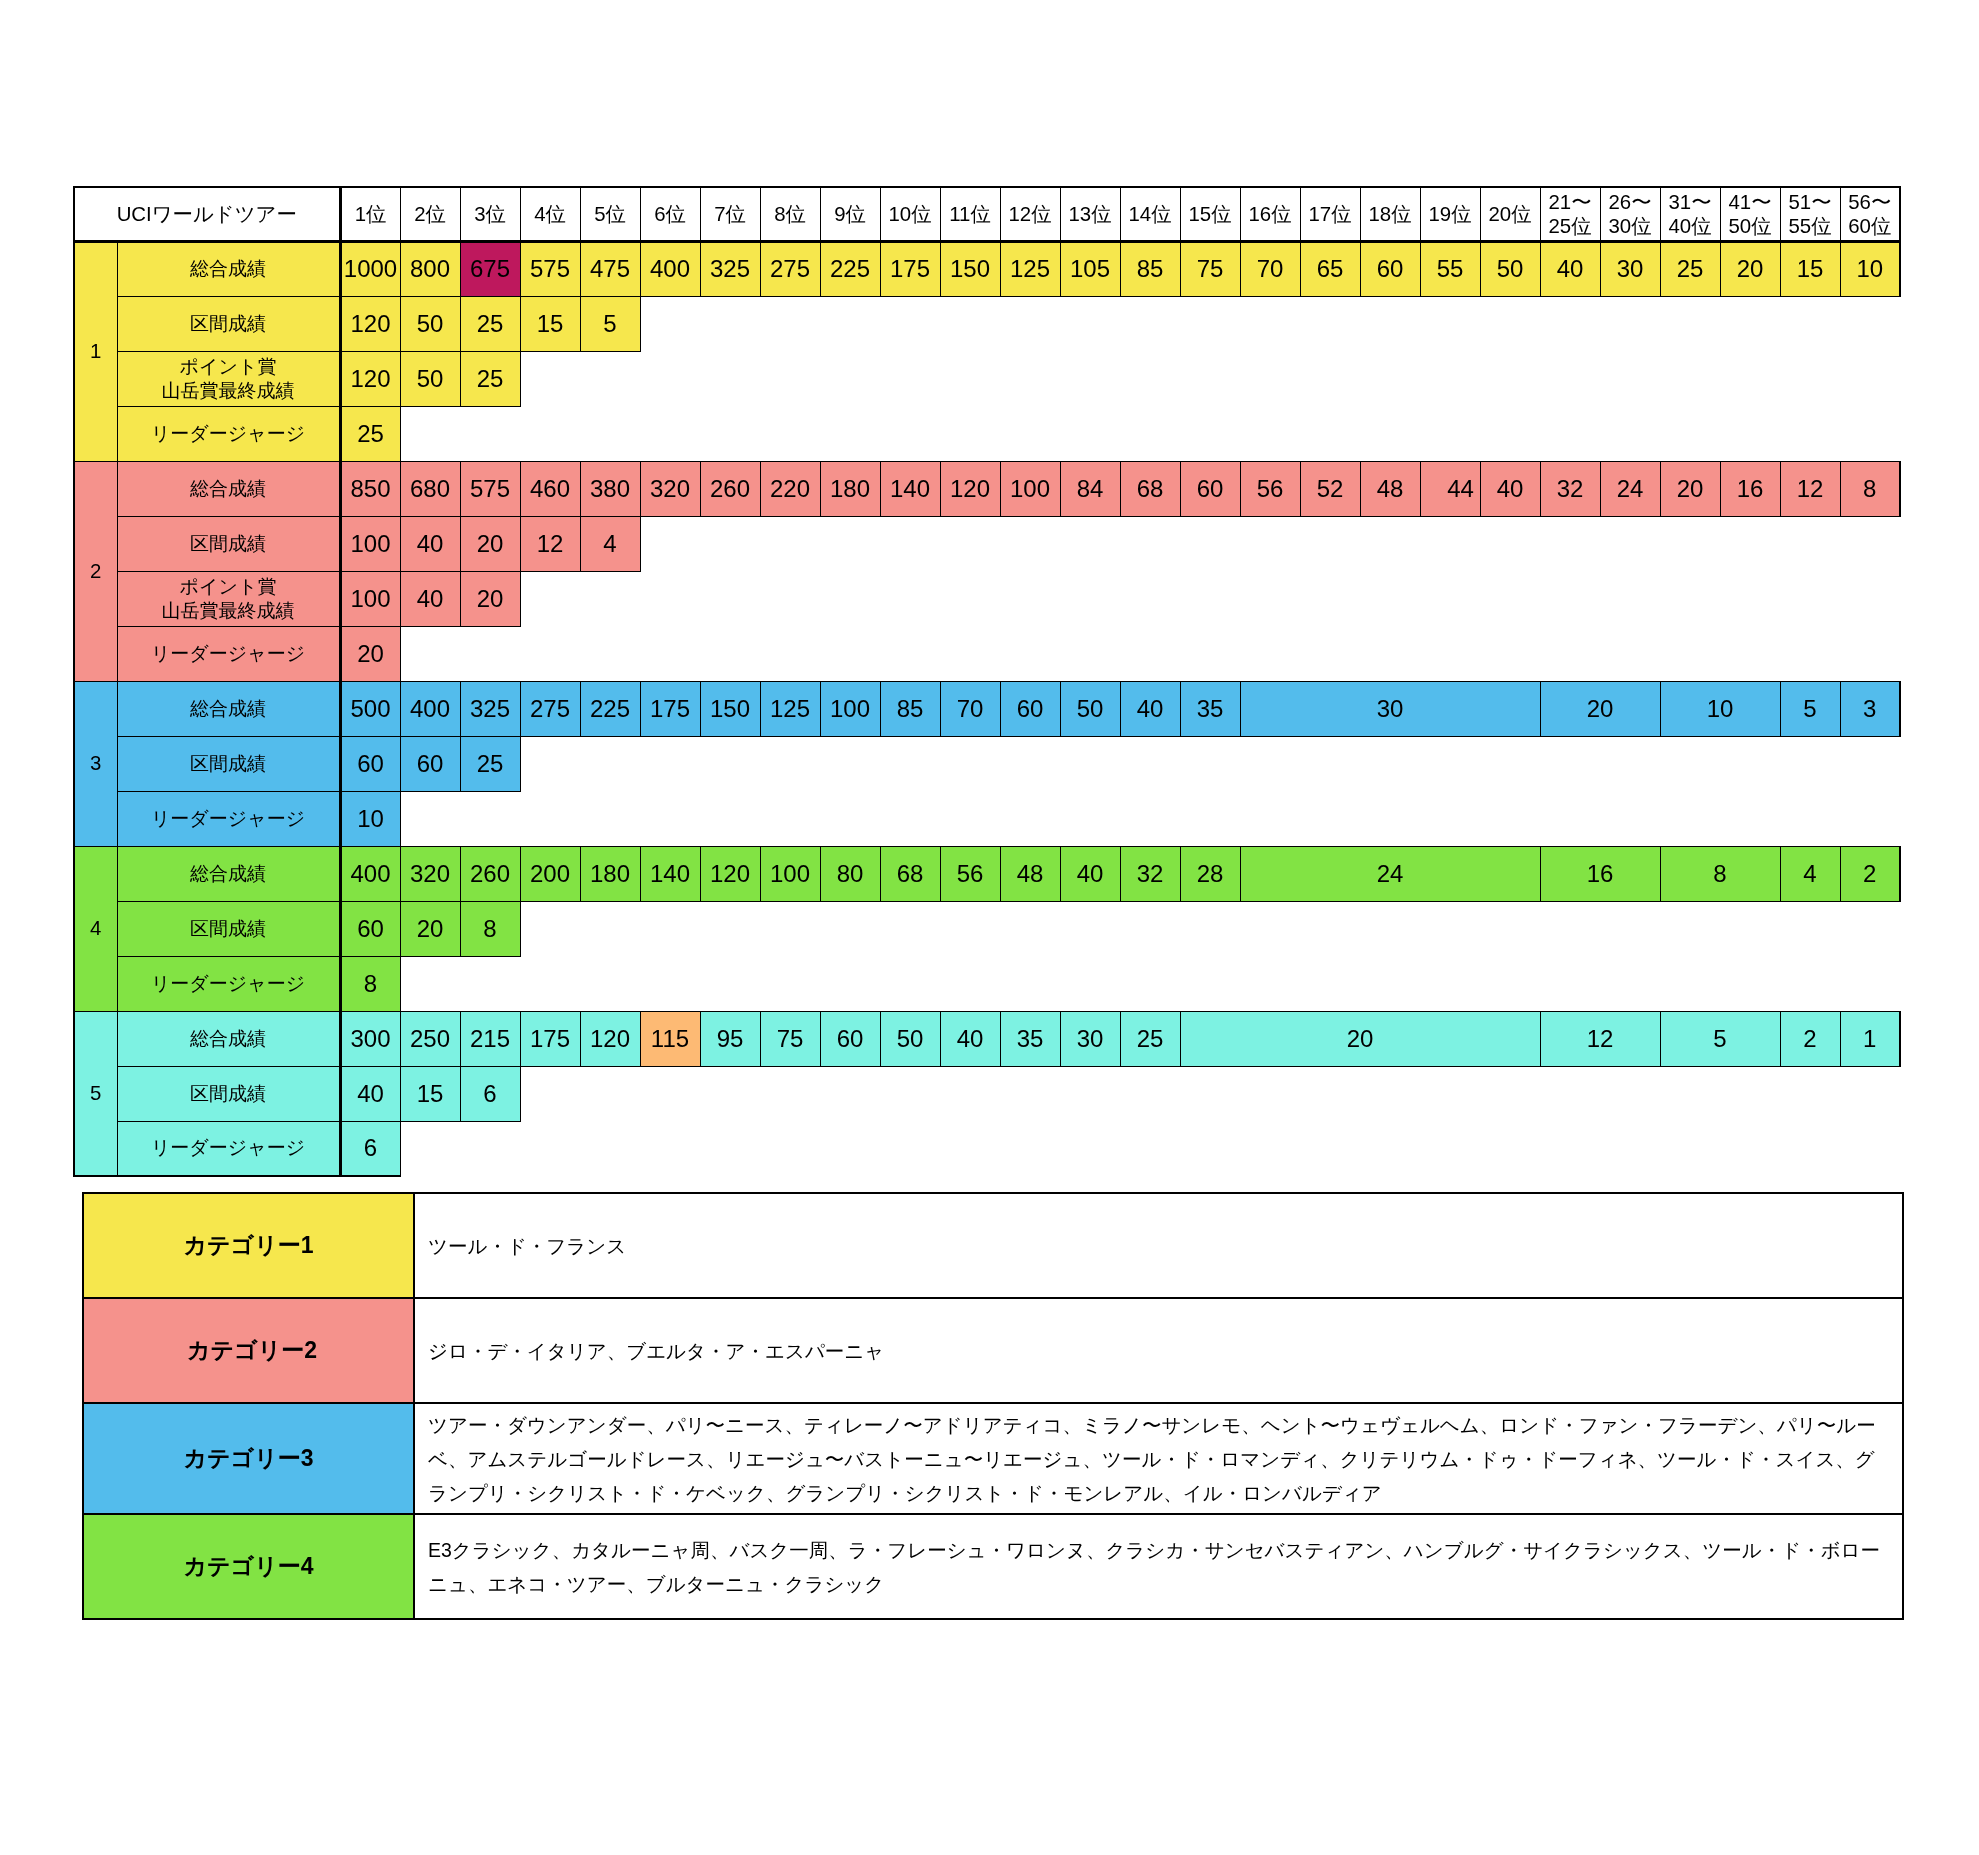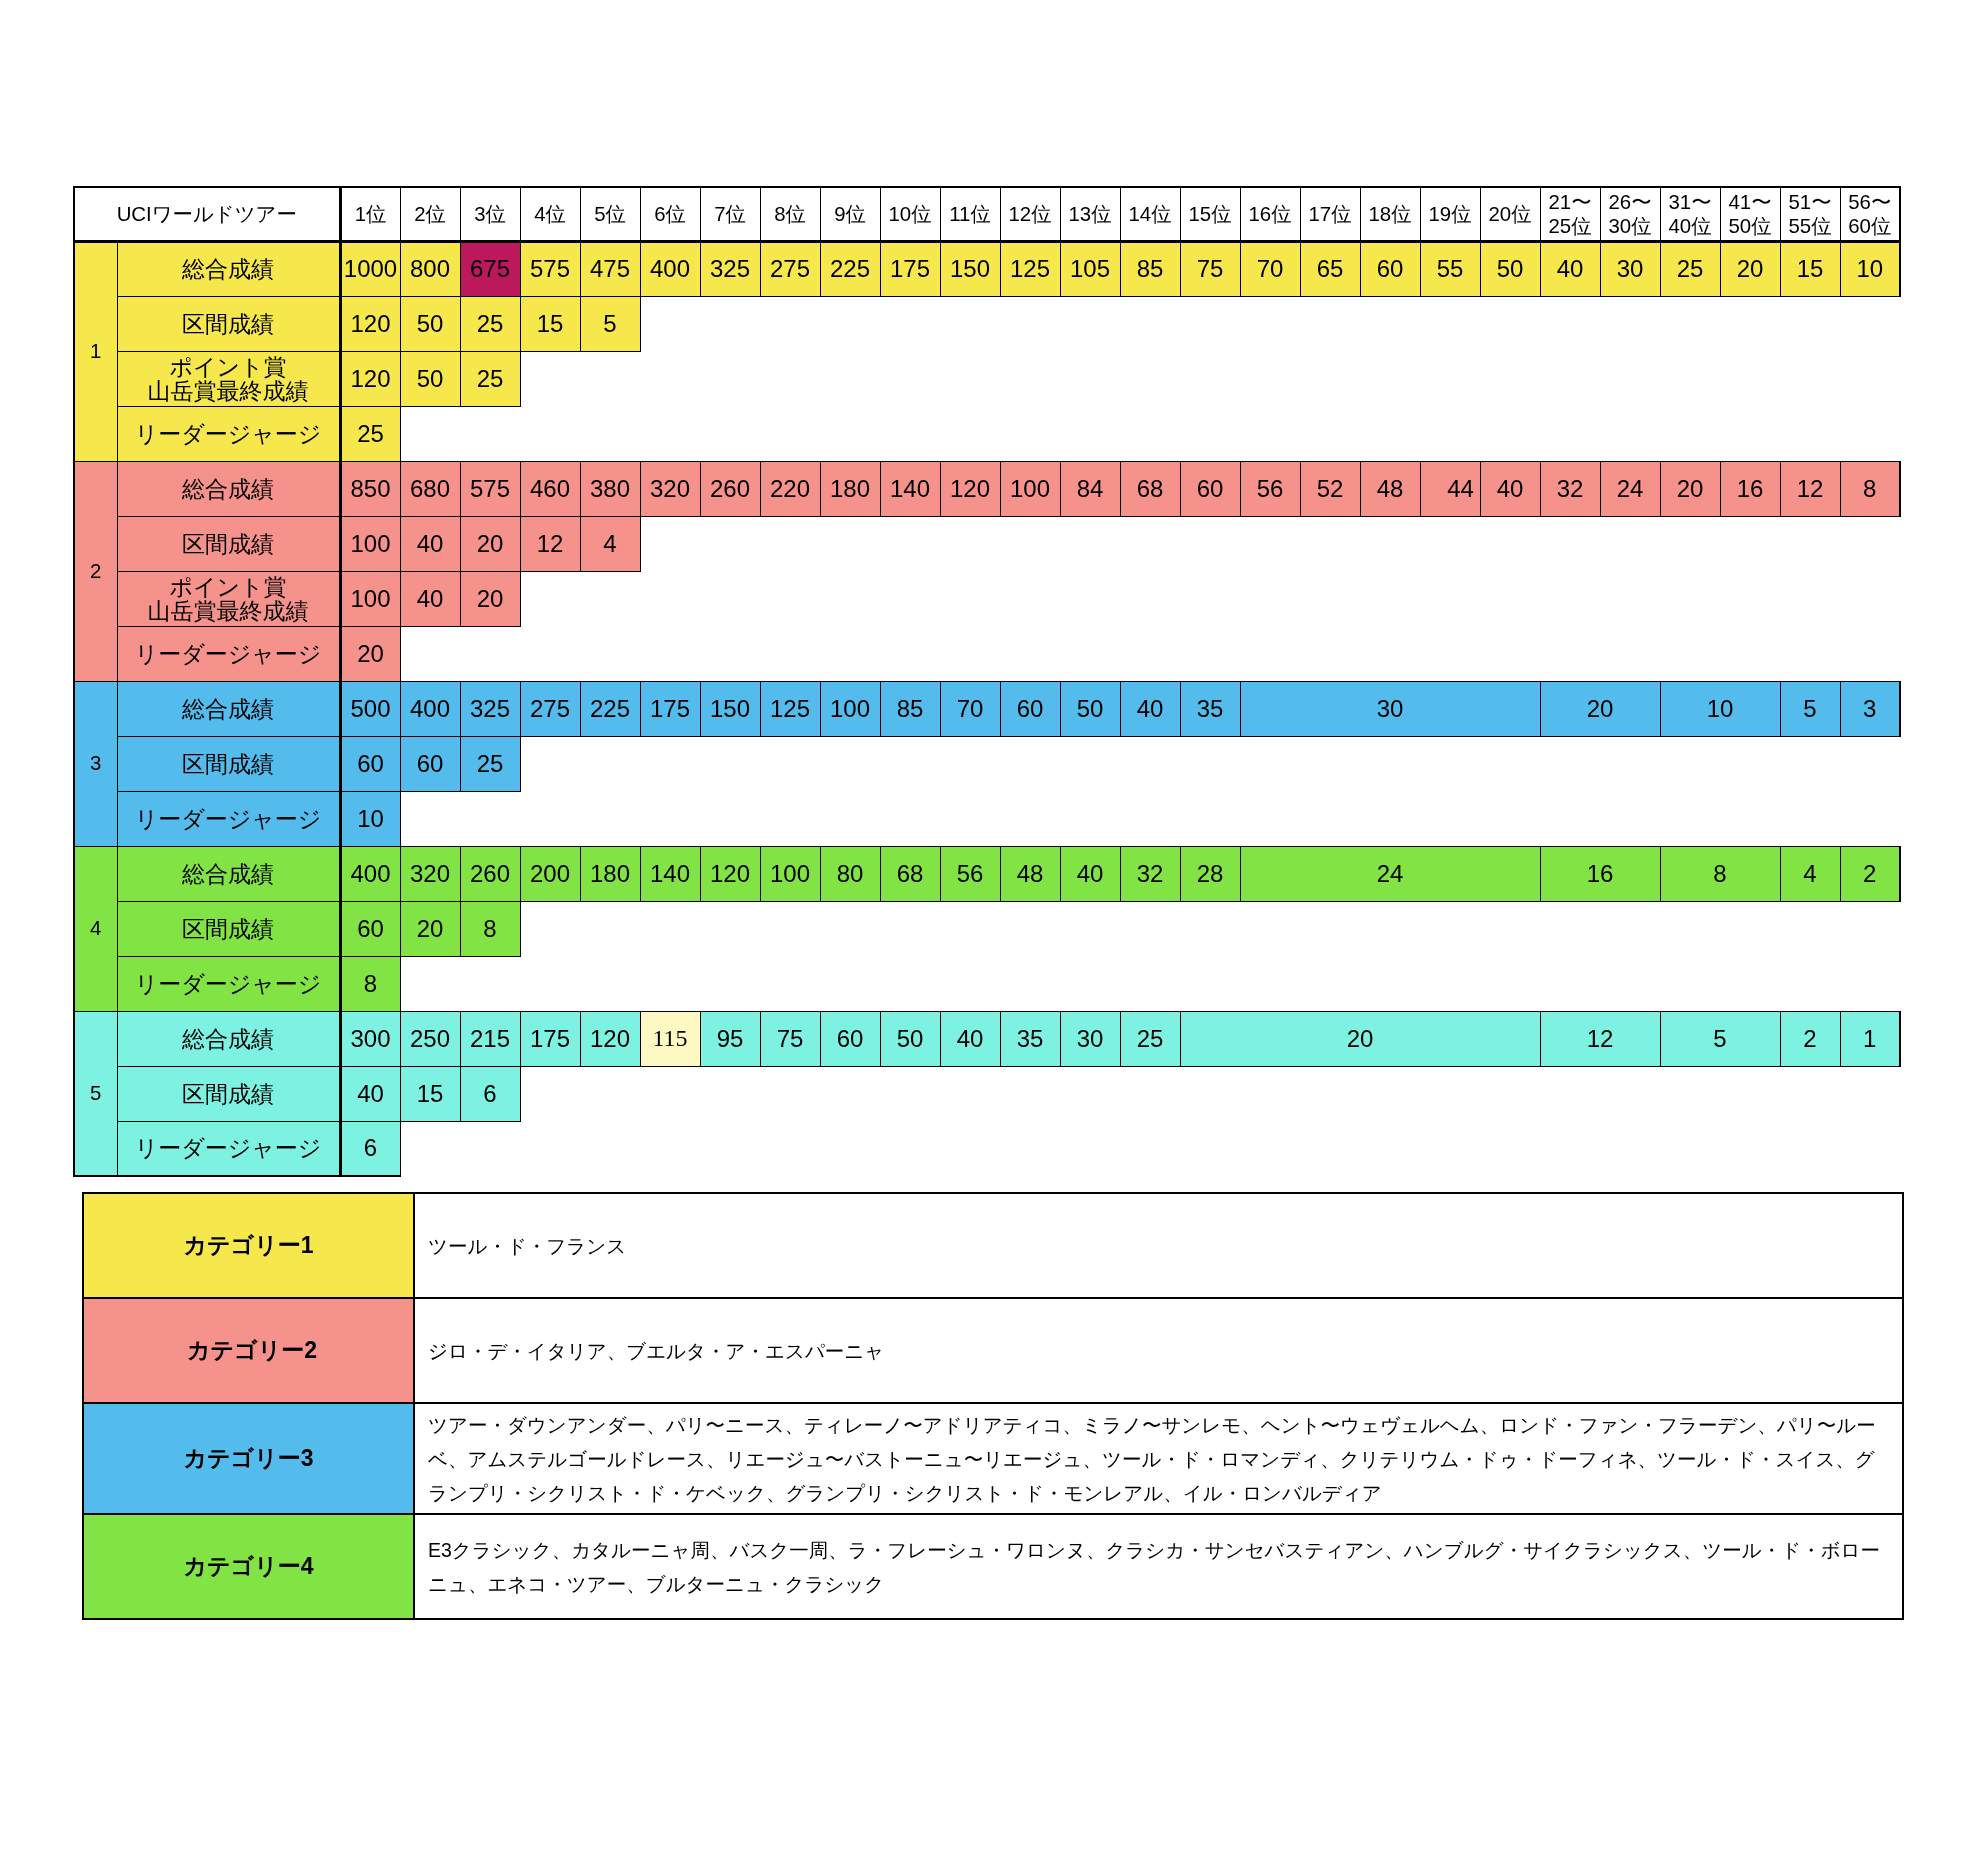--- a/index.html
+++ b/index.html
@@ -15,21 +15,21 @@
     border:1.9px solid #000; padding:0; text-align:center; vertical-align:middle; overflow:hidden;
   }
   .points thead tr { height:54px; }
   .points tbody tr { height:55px; }
   .points thead th {
     background:#fff; font-weight:normal; font-size:20.4px; line-height:24px;
     white-space:pre-line; border-bottom:3.7px solid #000;
   }
   .corner { font-size:20.4px; border-right:3.7px solid #000 !important; }
   .catnum { font-size:20.4px; }
-  .rowlabel { font-size:23px; line-height:24px; white-space:pre-line; border-right:3.7px solid #000 !important; }
+  .rowlabel { font-size:19px; line-height:24px; white-space:pre-line; border-right:3.7px solid #000 !important; }
   .num { font-size:24px; }
   .filler { border:none !important; background:transparent; }
   .edge-l { border-left:2.8px solid #000 !important; }
   .edge-r { border-right:2.8px solid #000 !important; }
   .edge-t { border-top:2.8px solid #000 !important; }
   .edge-b { border-bottom:2.8px solid #000 !important; }
 
   
   .legend { position:absolute; left:82px; top:1192px; }
   .legend tr { height:105px; }
@@ -288,21 +288,21 @@
           <td class="filler" colspan="25"></td>
         </tr>
         <tr>
           <td class="catnum edge-l edge-b" rowspan="3" style="background: rgb(125, 242, 226);">5</td>
           <td class="rowlabel" style="background: rgb(125, 242, 226);">総合成績</td>
           <td class="num" colspan="1" style="background: rgb(125, 242, 226);">300</td>
           <td class="num" colspan="1" style="background: rgb(125, 242, 226);">250</td>
           <td class="num" colspan="1" style="background: rgb(125, 242, 226);">215</td>
           <td class="num" colspan="1" style="background: rgb(125, 242, 226);">175</td>
           <td class="num" colspan="1" style="background: rgb(125, 242, 226);">120</td>
-          <td class="num" colspan="1" style="background: #fef9c3; font-family: Liberation Serif, serif;">115</td>
+          <td class="num" colspan="1" style="background: #fdba74;">115</td>
           <td class="num" colspan="1" style="background: rgb(125, 242, 226);">95</td>
           <td class="num" colspan="1" style="background: rgb(125, 242, 226);">75</td>
           <td class="num" colspan="1" style="background: rgb(125, 242, 226);">60</td>
           <td class="num" colspan="1" style="background: rgb(125, 242, 226);">50</td>
           <td class="num" colspan="1" style="background: rgb(125, 242, 226);">40</td>
           <td class="num" colspan="1" style="background: rgb(125, 242, 226);">35</td>
           <td class="num" colspan="1" style="background: rgb(125, 242, 226);">30</td>
           <td class="num" colspan="1" style="background: rgb(125, 242, 226);">25</td>
           <td class="num" colspan="6" style="background: rgb(125, 242, 226);">20</td>
           <td class="num" colspan="2" style="background: rgb(125, 242, 226);">12</td>

